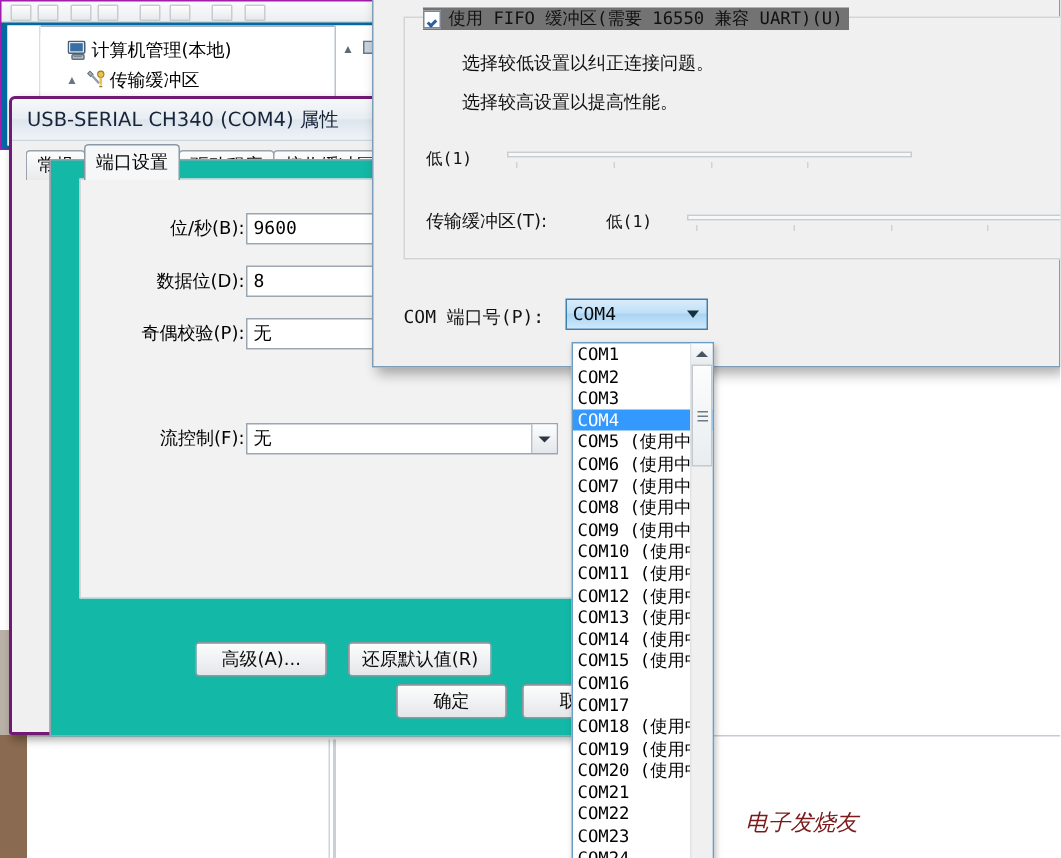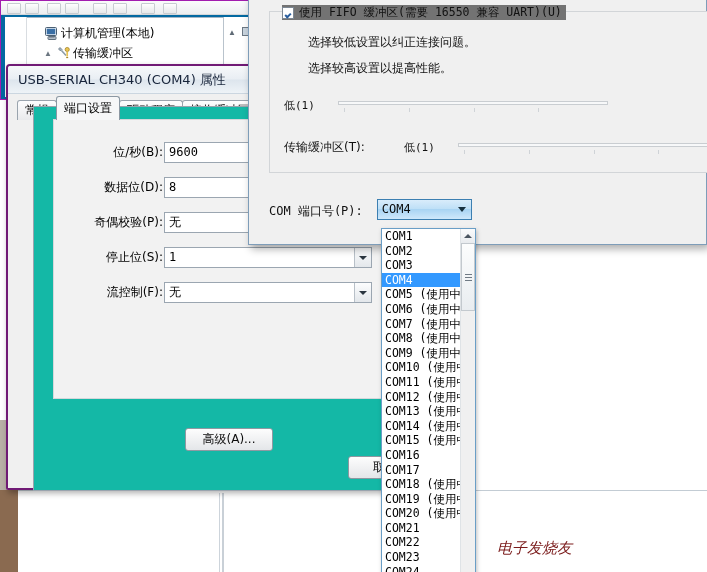--- a/index.html
+++ b/index.html
@@ -349,47 +349,40 @@
         <div class="field" style="top:92px;left:0;">
           <span class="field-label">奇偶校验(P):</span>
           <span class="combo">
             <span>无</span>
             <span class="arrowbox">
                 <i></i>
               </span>
           </span>
         </div>
 
-        <div class="field" style="top:127px;left:0;">
-          <span class="field-label">停止位(S):</span>
-          <span class="combo">
-            <span>1</span>
-            <span class="arrowbox">
-                <i></i>
-              </span>
-          </span>
-        </div>
 
         <div class="field" style="top:162px;left:0;">
           <span class="field-label">流控制(F):</span>
           <span class="combo">
             <span>无</span>
             <span class="arrowbox">
                 <i></i>
               </span>
           </span>
         </div>
 
         <div class="btnrow">
           <div class="dlgbtn">高级(A)...</div>
+          <div class="dlgbtn">还原默认值(R)</div>
         </div>
       </div>
     </div>
 
     <div class="footerbtns">
+      <div class="footerbtn">确定</div>
       <div class="footerbtn">取消</div>
     </div>
   </div>
 
   <div class="advdlg">
     <div class="advdlg-inner">
 
       <div class="adv-group">
         <div class="adv-check">
           <span class="chkbox"></span>

